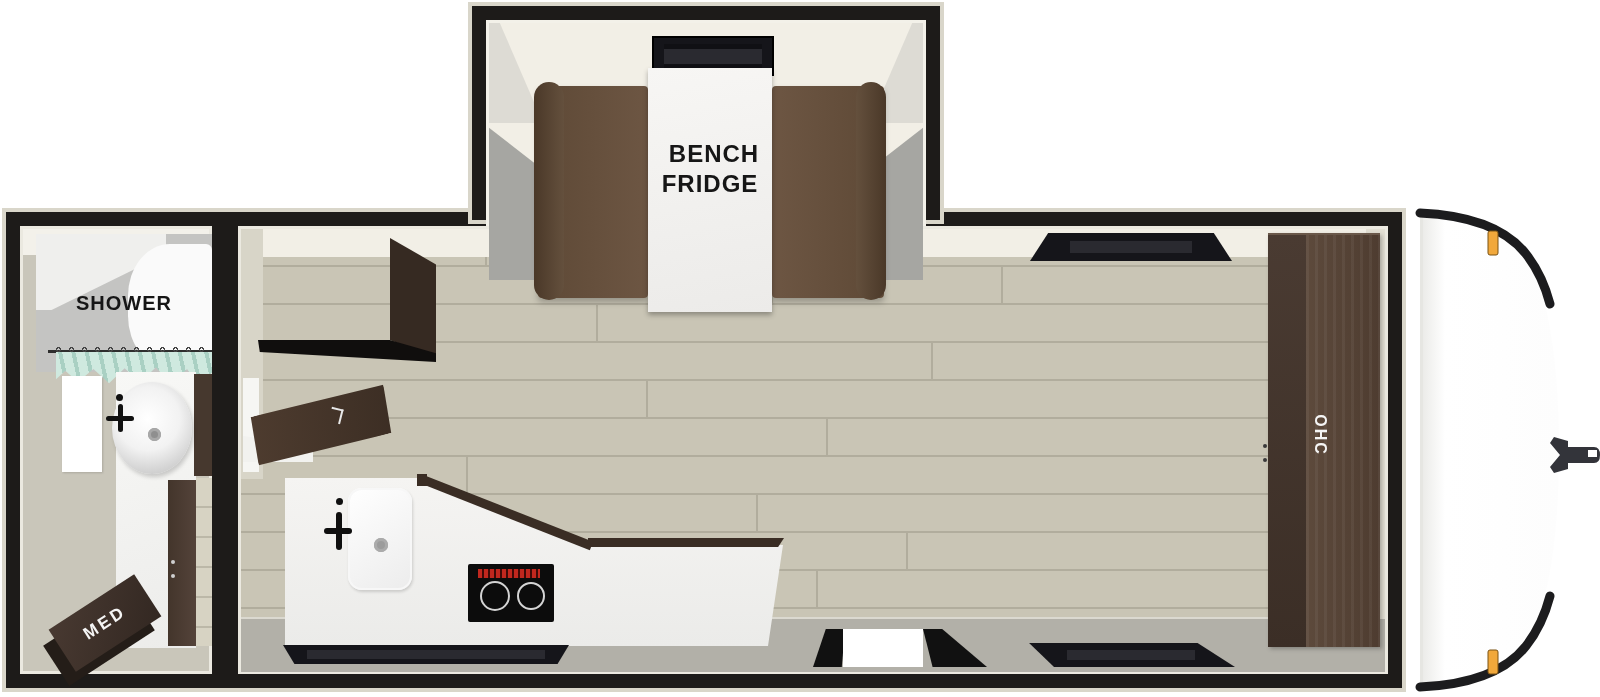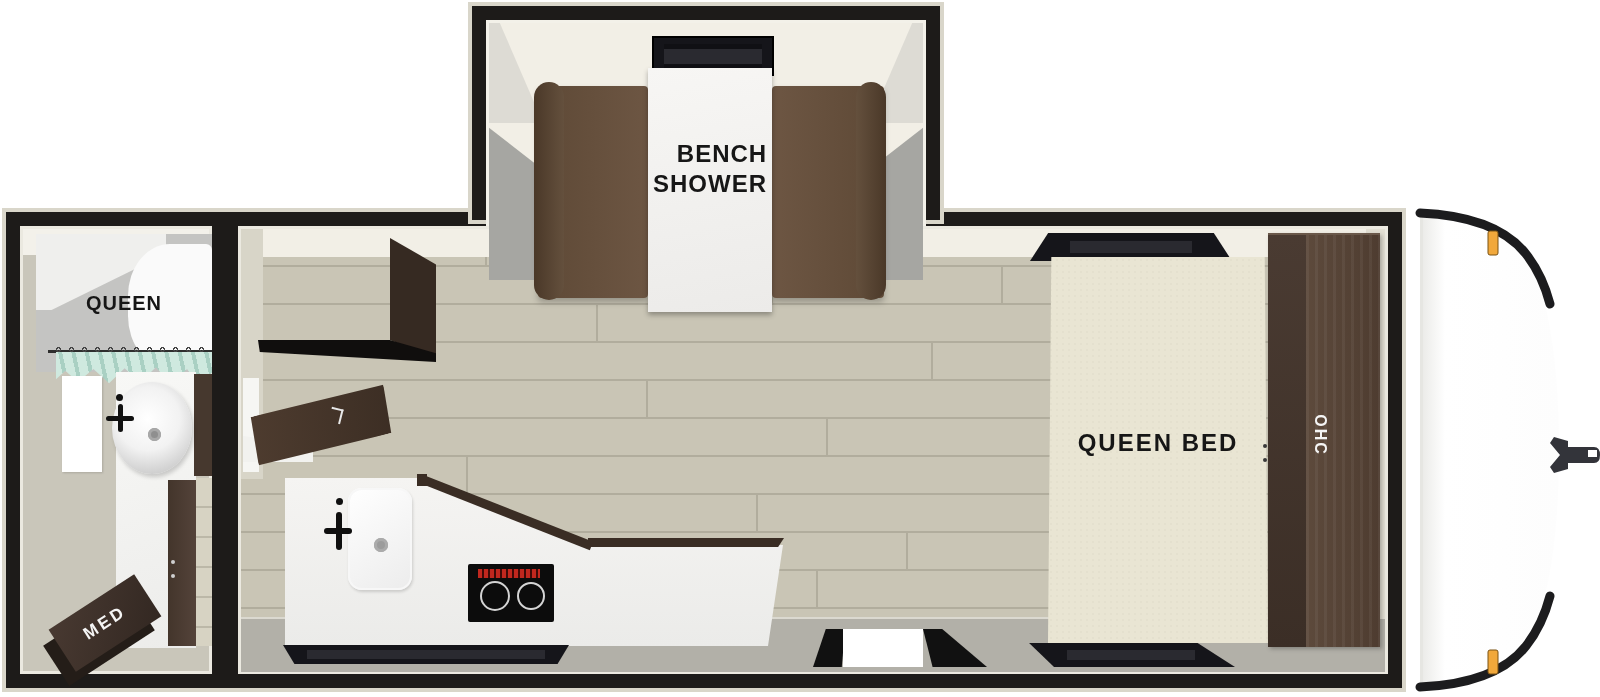--- a/index.html
+++ b/index.html
@@ -36,21 +36,21 @@
 <div id="stage">
 
   <div class="a outline" style="left:2px;top:208px;width:1404px;height:484px;"></div>
   <div class="a wall" style="left:6px;top:212px;width:1396px;height:476px;"></div>
 
   <div class="a room-edge" style="left:20px;top:226px;width:192px;height:448px;background:var(--bath-floor,#c9c6ba);"></div>
   <div class="a" style="left:23px;top:229px;width:186px;height:26px;background:#f3f1ea;"></div>
   <div class="a" style="left:36px;top:234px;width:176px;height:138px;background:#c4c4c2;"></div>
   <div class="a" style="left:36px;top:234px;width:130px;height:76px;background:#efefed;clip-path:polygon(0 0,100% 0,100% 26%,12% 100%,0 100%);"></div>
   <div class="a" style="left:128px;top:244px;width:84px;height:124px;background:#fafafa;border-radius:42px 6px 6px 42px / 52px 6px 6px 52px;"></div>
-  <div class="a lbl" style="left:36px;top:292px;width:176px;font-size:20px;letter-spacing:1px;">QUEEN</div>
+  <div class="a lbl" style="left:36px;top:292px;width:176px;font-size:20px;letter-spacing:1px;">SHOWER</div>
   <div class="a" style="left:48px;top:350px;width:164px;height:3px;background:#2e2e2e;"></div>
   <div class="a" style="left:52px;top:345px;width:158px;height:9px;background-image:radial-gradient(circle 3px at 50% 50%, transparent 1.2px, #454545 1.4px 2.6px, transparent 2.8px);background-size:13px 9px;"></div>
   <div class="a" style="left:56px;top:352px;width:156px;height:34px;background:repeating-linear-gradient(78deg,var(--curtain-teal,#cfe9df) 0 9px,#a9d0c3 9px 13px);clip-path:polygon(0 0,100% 0,100% 60%,92% 100%,84% 50%,74% 95%,64% 45%,54% 90%,44% 48%,34% 92%,24% 50%,14% 88%,6% 55%,0 80%);"></div>
   <div class="a" style="left:62px;top:376px;width:40px;height:96px;background:#ffffff;box-shadow:1px 1px 2px rgba(0,0,0,.15);"></div>
   <div class="a" style="left:116px;top:372px;width:80px;height:276px;background:linear-gradient(160deg,#f8f8f6,#ececea);"></div>
   <div class="a" style="left:196px;top:478px;width:16px;height:168px;background:repeating-linear-gradient(180deg,#d7d3c3 0 28px,#bcb8a8 28px 30px);"></div>
   <div class="a" style="left:194px;top:374px;width:18px;height:102px;background:var(--cabinet-dark,#46382e);"></div>
   <div class="a" style="left:112px;top:382px;width:80px;height:92px;border-radius:50%;background:radial-gradient(circle at 45% 40%, #ffffff 0%, #f2f2f2 45%, #cfcfcf 78%, #bdbdbd 100%);box-shadow:2px 3px 4px rgba(0,0,0,.18);"></div>
   <div class="a" style="left:148px;top:428px;width:13px;height:13px;border-radius:50%;background:#8f8f8f;box-shadow:inset 0 0 0 3px #a8a8a8;"></div>
   <div class="a" style="left:118px;top:404px;width:5px;height:28px;border-radius:3px;background:#101010;"></div>
@@ -115,23 +115,20 @@
     <div class="a winglass" style="left:24px;top:5px;width:238px;height:9px;"></div>
   </div>
 
   <div class="a" style="left:813px;top:629px;width:32px;height:38px;background:#111;clip-path:polygon(40% 0,100% 0,90% 100%,0 100%);"></div>
   <div class="a" style="left:843px;top:629px;width:80px;height:38px;background:#ffffff;"></div>
   <div class="a" style="left:923px;top:629px;width:64px;height:38px;background:#111;clip-path:polygon(0 0,30% 0,100% 100%,15% 100%);"></div>
 
   <div class="a winframe" style="left:1030px;top:233px;width:202px;height:28px;clip-path:polygon(9% 0,91% 0,100% 100%,0 100%);">
     <div class="a winglass" style="left:40px;top:8px;width:122px;height:12px;"></div>
   </div>
-  <div class="a" style="left:1048px;top:257px;width:220px;height:386px;background:var(--bed-cream,#e9e5d3);clip-path:polygon(1.5% 0,98.5% 0,100% 100%,0 100%);background-image:radial-gradient(rgba(0,0,0,0.025) 1px,transparent 1px);background-size:6px 6px;">
-    <div class="a lbl" style="left:0;top:172px;width:220px;font-size:24px;letter-spacing:2px;">QUEEN BED</div>
-  </div>
   <div class="a" style="left:1263px;top:444px;width:4px;height:4px;border-radius:50%;background:#3a3a3a;"></div>
   <div class="a" style="left:1263px;top:458px;width:4px;height:4px;border-radius:50%;background:#3a3a3a;"></div>
   <div class="a winframe" style="left:1027px;top:643px;width:208px;height:24px;clip-path:polygon(1% 0,82% 0,100% 100%,13% 100%);">
     <div class="a winglass" style="left:40px;top:7px;width:128px;height:10px;"></div>
   </div>
 
   <div class="a" style="left:1268px;top:233px;width:112px;height:414px;border-top:2px solid #6a584a;box-shadow:2px 2px 4px rgba(0,0,0,.25);">
     <div class="a" style="left:0;top:0;width:38px;height:100%;background:linear-gradient(180deg,#4a3b32,#3b2e26);"></div>
     <div class="a" style="left:38px;top:0;width:74px;height:100%;background:linear-gradient(90deg,#5d4a3c,#4e3c30);background-image:repeating-linear-gradient(90deg,rgba(255,255,255,0.05) 0 3px,rgba(0,0,0,0) 3px 9px),linear-gradient(90deg,#5d4a3c,#4e3c30);"></div>
     <div class="a" style="left:28px;top:178px;width:48px;height:44px;display:flex;align-items:center;justify-content:center;transform:rotate(90deg);">
@@ -147,22 +144,22 @@
   <div class="a" style="left:489px;top:118px;width:54px;height:162px;background:#a6a6a2;clip-path:polygon(0 6%,100% 32%,100% 100%,0 100%);"></div>
   <div class="a" style="left:869px;top:118px;width:54px;height:162px;background:#a6a6a2;clip-path:polygon(0 32%,100% 6%,100% 100%,0 100%);"></div>
   <div class="a winframe" style="left:652px;top:36px;width:122px;height:40px;border:2px solid #000;">
     <div class="a winglass" style="left:10px;top:6px;width:98px;height:24px;border-top:5px solid #101014;border-bottom:4px solid #101014;"></div>
   </div>
   <div class="a" style="left:538px;top:86px;width:110px;height:212px;border-radius:4px;background:linear-gradient(90deg,#5e4936,#6d5643);box-shadow:0 4px 6px rgba(0,0,0,.25);"></div>
   <div class="a" style="left:534px;top:82px;width:30px;height:218px;border-radius:15px;background:linear-gradient(90deg,#4a3828,#64503d);"></div>
   <div class="a" style="left:772px;top:86px;width:112px;height:212px;border-radius:4px;background:linear-gradient(90deg,#6d5643,#5e4936);box-shadow:0 4px 6px rgba(0,0,0,.25);"></div>
   <div class="a" style="left:856px;top:82px;width:30px;height:218px;border-radius:15px;background:linear-gradient(90deg,#64503d,#4a3828);"></div>
   <div class="a" style="left:648px;top:68px;width:124px;height:244px;background:linear-gradient(170deg,#f7f6f4,#ecebe9);box-shadow:0 3px 5px rgba(0,0,0,.3);">
-    <div class="a lbl" style="left:8px;top:72px;width:132px;font-size:24px;letter-spacing:1px;">BENCH</div>
-    <div class="a lbl" style="left:0;top:102px;width:124px;font-size:24px;letter-spacing:1px;">SHOWER</div>
+    <div class="a lbl" style="left:0;top:72px;width:132px;font-size:24px;letter-spacing:1px;">BENCH</div>
+    <div class="a lbl" style="left:0;top:102px;width:124px;font-size:24px;letter-spacing:1px;">FRIDGE</div>
   </div>
 
   <svg class="a" style="left:1404px;top:205px;" width="200" height="490" viewBox="0 0 200 490">
     <defs>
       <linearGradient id="noseg" x1="0" y1="0" x2="1" y2="0">
         <stop offset="0" stop-color="#e9e9e6"></stop>
         <stop offset="0.18" stop-color="#ffffff"></stop>
         <stop offset="1" stop-color="#fdfdfd"></stop>
       </linearGradient>
     </defs>

